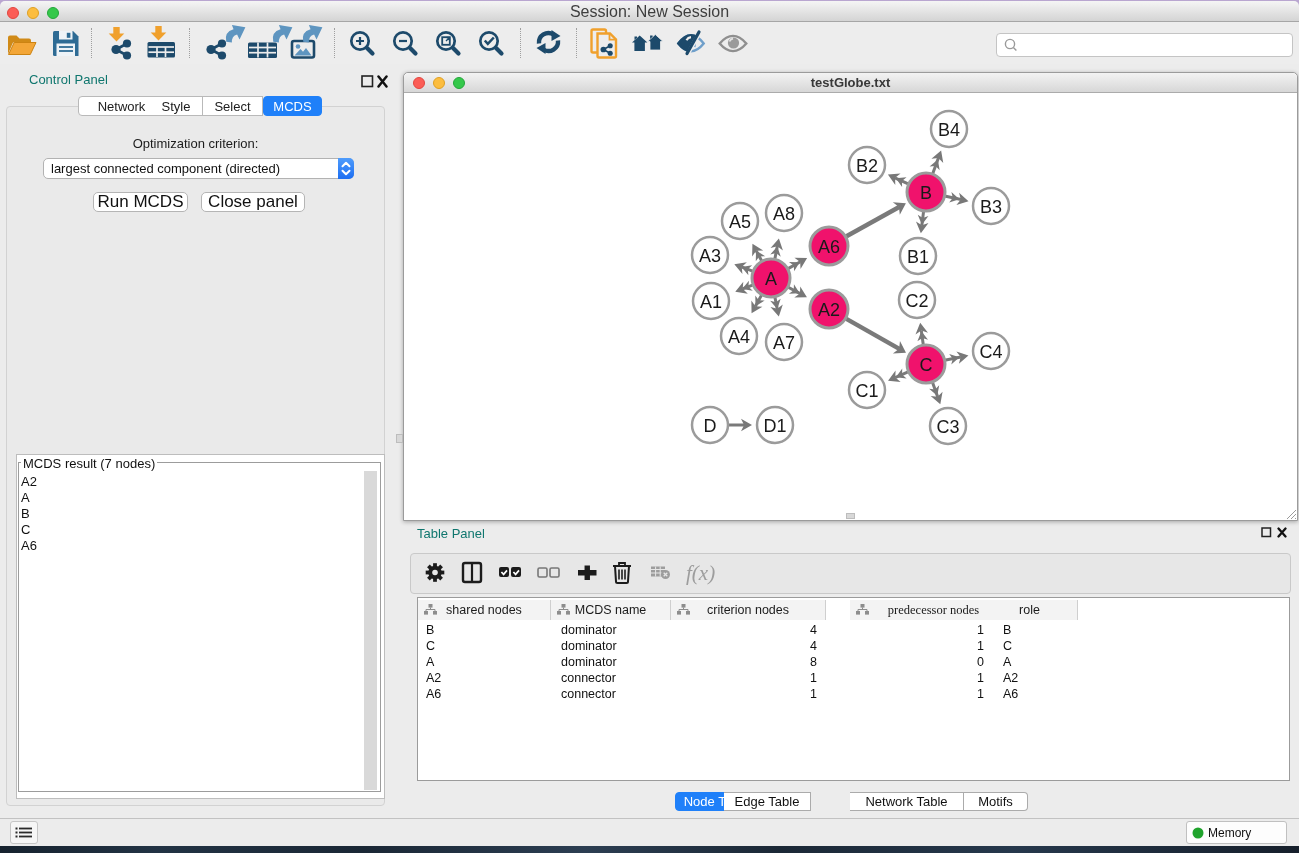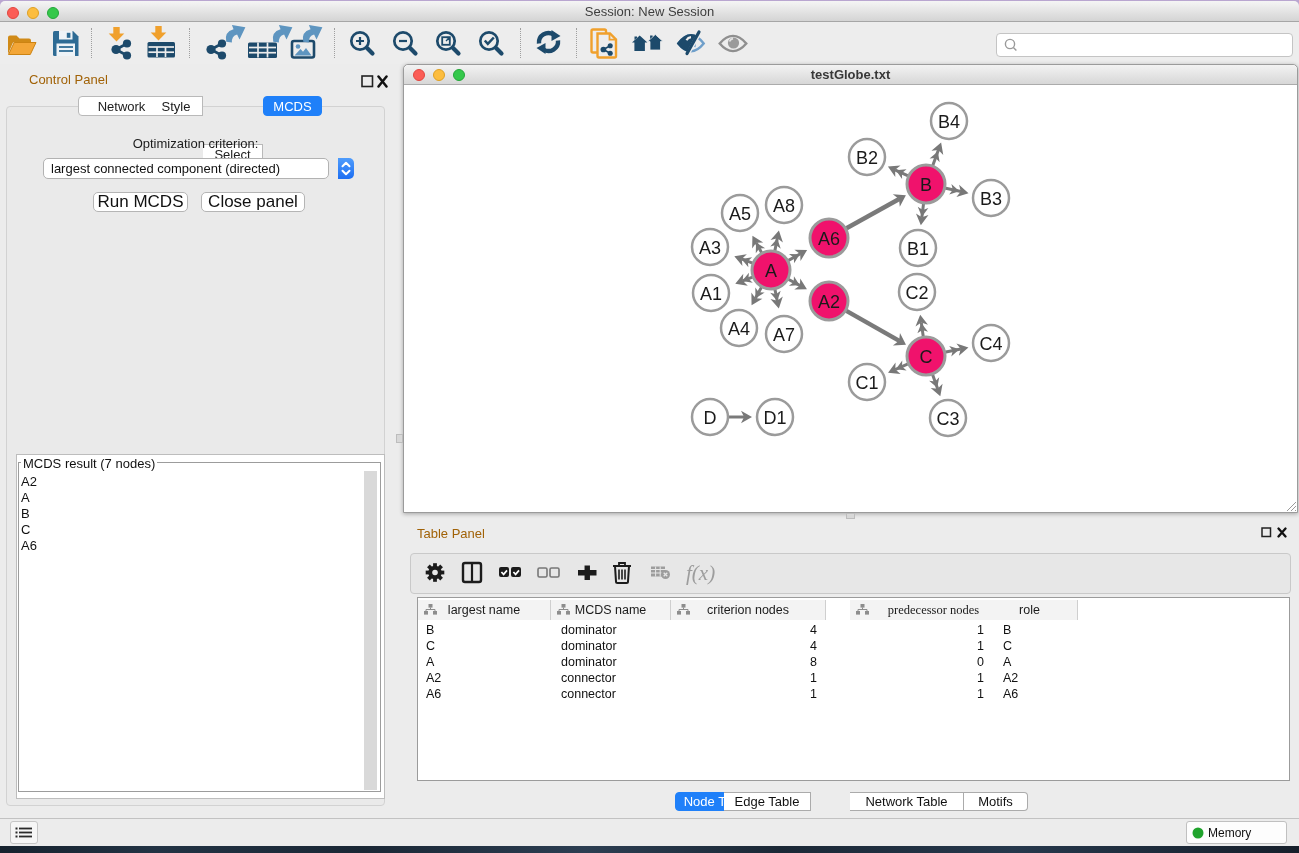--- a/index.html
+++ b/index.html
@@ -4,53 +4,53 @@
 <style>
   * { margin:0; padding:0; box-sizing:border-box; }
   html,body { width:1299px; height:853px; overflow:hidden; }
   body { font-family:"Liberation Sans", sans-serif; background:#ececec; position:relative; }
   .abs { position:absolute; }
 
   #deskTop { left:0; top:0; width:1299px; height:6px; background:#b9a6d0; }
   #titlebar { left:0; top:1px; width:1299px; height:21px;
     background:linear-gradient(#f5f5f5,#d4d4d4); border-bottom:1px solid #a6a6a6;
     border-radius:5px 5px 0 0; }
-  #titlebar .title { width:100%; text-align:center; font-size:13px; color:#3e3e3e; line-height:21px; }
+  #titlebar .title { width:100%; text-align:center; font-size:16px; color:#3e3e3e; line-height:21px; }
   .tl { width:12px; height:12px; border-radius:50%; position:absolute; top:6px; }
   .tl.r { background:#fb5d56; border:1px solid #e2463f; }
   .tl.y { background:#fcbd3f; border:1px solid #dfa023; }
   .tl.g { background:#35c84b; border:1px solid #24a73a; }
 
   #toolbar { left:0; top:22px; width:1299px; height:42px; background:#ededed; }
   .sep { position:absolute; height:30px; width:0; border-left:1px dotted #9f9f9f; top:28px; }
   #searchbox { left:996px; top:33px; width:297px; height:24px; background:#fff;
     border:1px solid #c4c4c4; border-radius:4px; }
 
-  .paneltitle { font-size:13px; color:#a16207; }
+  .paneltitle { font-size:13px; color:#0f766e; }
   #cp-body { left:6px; top:106px; width:379px; height:700px; background:#eaeaea;
     border:1px solid #d2d2d2; border-radius:4px; }
   .tab { position:absolute; top:96px; height:20px; font-size:13px; text-align:center;
     line-height:19px; color:#202020; background:#fff; border:1px solid #b9b9b9; }
   .tab.sel { background:#1f80f9; color:#fff; border:1px solid #1f80f9; border-radius:4px; }
   #optlabel { left:0; top:136px; width:391px; text-align:center; font-size:13px; color:#1c1c1c; }
-  #dropdown { left:43px; top:158px; width:286px; height:21px; background:#fff;
+  #dropdown { left:43px; top:158px; width:311px; height:21px; background:#fff;
     border:1px solid #b2b2b2; border-radius:5px; font-size:13px; line-height:19px;
     color:#111; padding-left:7px; }
   #dropbtn { left:338px; top:158px; width:16px; height:21px;
     background:linear-gradient(#4f9cfc,#1c6ef2); border-radius:0 5px 5px 0; }
   .btn { position:absolute; height:20px; background:#fff; border:1px solid #b5b5b5;
     border-radius:5px; font-size:17px; text-align:center; line-height:18px; color:#111; }
   #resultbox { left:16px; top:454px; width:369px; height:345px; background:#fff;
     border:1px solid #bdbdbd; }
   #fieldset { left:18px; top:462px; width:363px; height:330px; border:1px solid #9c9c9c; }
   #legend { left:21px; top:456px; background:#fff; padding:0 2px; font-size:13px; color:#111; }
   #mcdslist { left:21px; top:474px; font-size:13px; color:#111; line-height:16px; }
   #cp-thumb { left:364px; top:471px; width:13px; height:319px; background:#d9d9d9; }
 
-  #gwin { left:403px; top:64px; width:895px; height:449px; background:#fff;
+  #gwin { left:403px; top:72px; width:895px; height:449px; background:#fff;
     border:1px solid #9b9b9b; border-radius:5px 5px 0 0;
     box-shadow:0 1px 4px rgba(0,0,0,0.3); }
   #gtitle { position:absolute; left:0; top:0; width:100%; height:20px; background:linear-gradient(#f3f3f3,#d7d7d7);
     border-bottom:1px solid #ababab; border-radius:5px 5px 0 0; }
   #gtitle .title { text-align:center; font-size:13px; font-weight:bold; color:#383838; line-height:20px; }
   .tls { width:12px; height:12px; border-radius:50%; position:absolute; top:4px; }
 
   #ttoolbar { left:410px; top:553px; width:881px; height:41px; background:#e7e7e7;
     border:1px solid #c9c9c9; border-radius:4px; }
   #ttable { left:417px; top:597px; width:873px; height:184px; background:#fff; border:1px solid #9b9b9b; }
@@ -215,21 +215,21 @@
   </svg>
 
 <div class="paneltitle abs" style="left:29px;top:72px;">Control Panel</div>
 <svg class="abs" style="left:361px;top:75px;" width="29" height="13" viewBox="0 0 29 13">
   <rect x="1" y="1" width="10.5" height="10.5" fill="none" stroke="#222" stroke-width="1.6"></rect>
   <path d="M17.5 1.5 L25.5 11.5 M25.5 1.5 L17.5 11.5" stroke="#111" stroke-width="2.5" stroke-linecap="round"></path>
 </svg>
 <div id="cp-body" class="abs"></div>
 <div class="tab abs" style="left:78px;width:87px;border-radius:4px 0 0 4px;">Network</div>
 <div class="tab abs" style="left:150px;width:53px;border-left:none;">Style</div>
-<div class="tab abs" style="left:203px;width:60px;border-left:none;margin-top:48px;">Select</div>
+<div class="tab abs" style="left:203px;width:60px;border-left:none;">Select</div>
 <div class="tab sel abs" style="left:263px;width:59px;">MCDS</div>
 <div id="optlabel" class="abs">Optimization criterion:</div>
 <div id="dropdown" class="abs">largest connected component (directed)</div>
 <div id="dropbtn" class="abs">
   <svg width="16" height="21" viewBox="0 0 16 21">
     <path d="M4.5 8.2 L8 4.8 L11.5 8.2" fill="none" stroke="#fff" stroke-width="2" stroke-linecap="round" stroke-linejoin="round"></path>
     <path d="M4.5 12.8 L8 16.2 L11.5 12.8" fill="none" stroke="#fff" stroke-width="2" stroke-linecap="round" stroke-linejoin="round"></path>
   </svg>
 </div>
 <div class="btn abs" style="left:93px;top:192px;width:95px;">Run MCDS</div>
@@ -404,21 +404,21 @@
     <text x="276" y="27" font-family="Liberation Serif, serif" font-style="italic" font-size="21" fill="#9d9d9d">f(x)</text>
   </svg>
 <div id="ttable" class="abs">
     <div class="th" style="left:0px;width:133px;"><svg width="13" height="12" viewBox="0 0 13 12" style="position:absolute;left:6px;top:4px;">
         <g fill="#8d8d8d">
           <rect x="4.5" y="0" width="4" height="3.6"></rect>
           <rect x="0" y="7" width="4" height="3.6"></rect>
           <rect x="9" y="7" width="4" height="3.6"></rect>
         </g>
         <path d="M6.5 3.5 L6.5 5.5 M2 7 L2 5.5 L11 5.5 L11 7" stroke="#8d8d8d" fill="none" stroke-width="1"></path>
-      </svg><span>largest name</span></div>
+      </svg><span>shared nodes</span></div>
     <div class="th" style="left:133px;width:120px;"><svg width="13" height="12" viewBox="0 0 13 12" style="position:absolute;left:6px;top:4px;">
         <g fill="#8d8d8d">
           <rect x="4.5" y="0" width="4" height="3.6"></rect>
           <rect x="0" y="7" width="4" height="3.6"></rect>
           <rect x="9" y="7" width="4" height="3.6"></rect>
         </g>
         <path d="M6.5 3.5 L6.5 5.5 M2 7 L2 5.5 L11 5.5 L11 7" stroke="#8d8d8d" fill="none" stroke-width="1"></path>
       </svg><span>MCDS name</span></div>
     <div class="th" style="left:253px;width:155px;"><svg width="13" height="12" viewBox="0 0 13 12" style="position:absolute;left:6px;top:4px;">
         <g fill="#8d8d8d">

